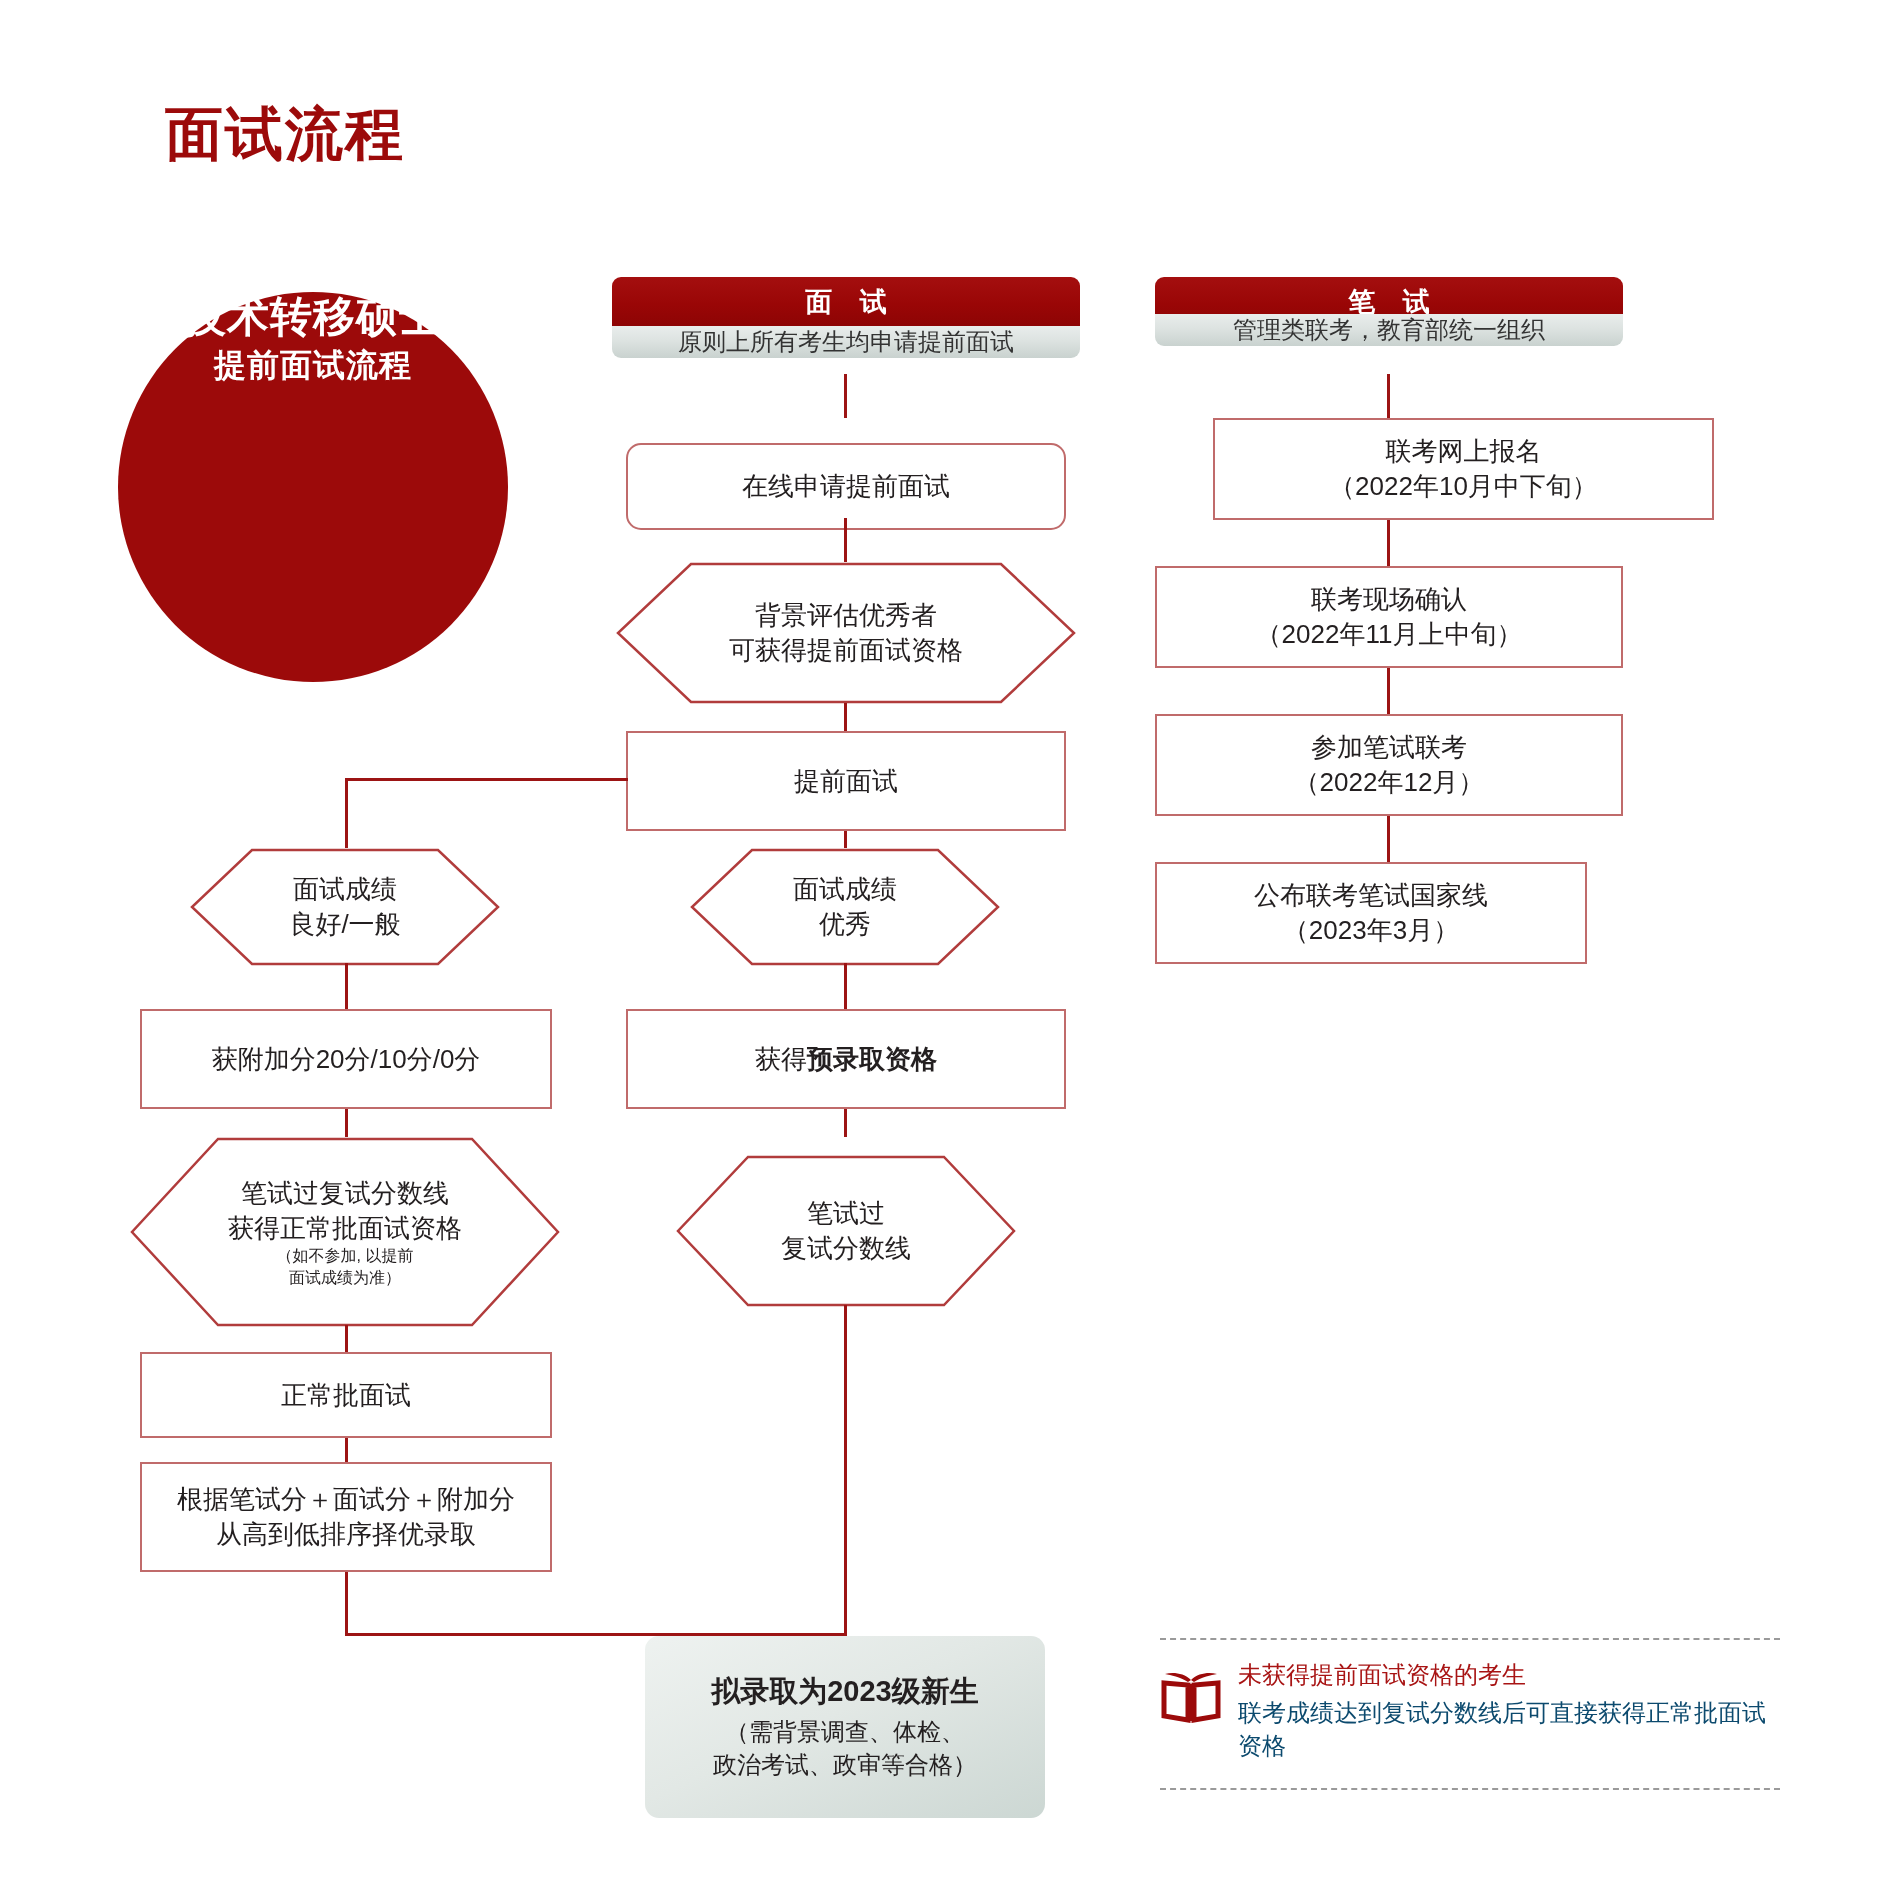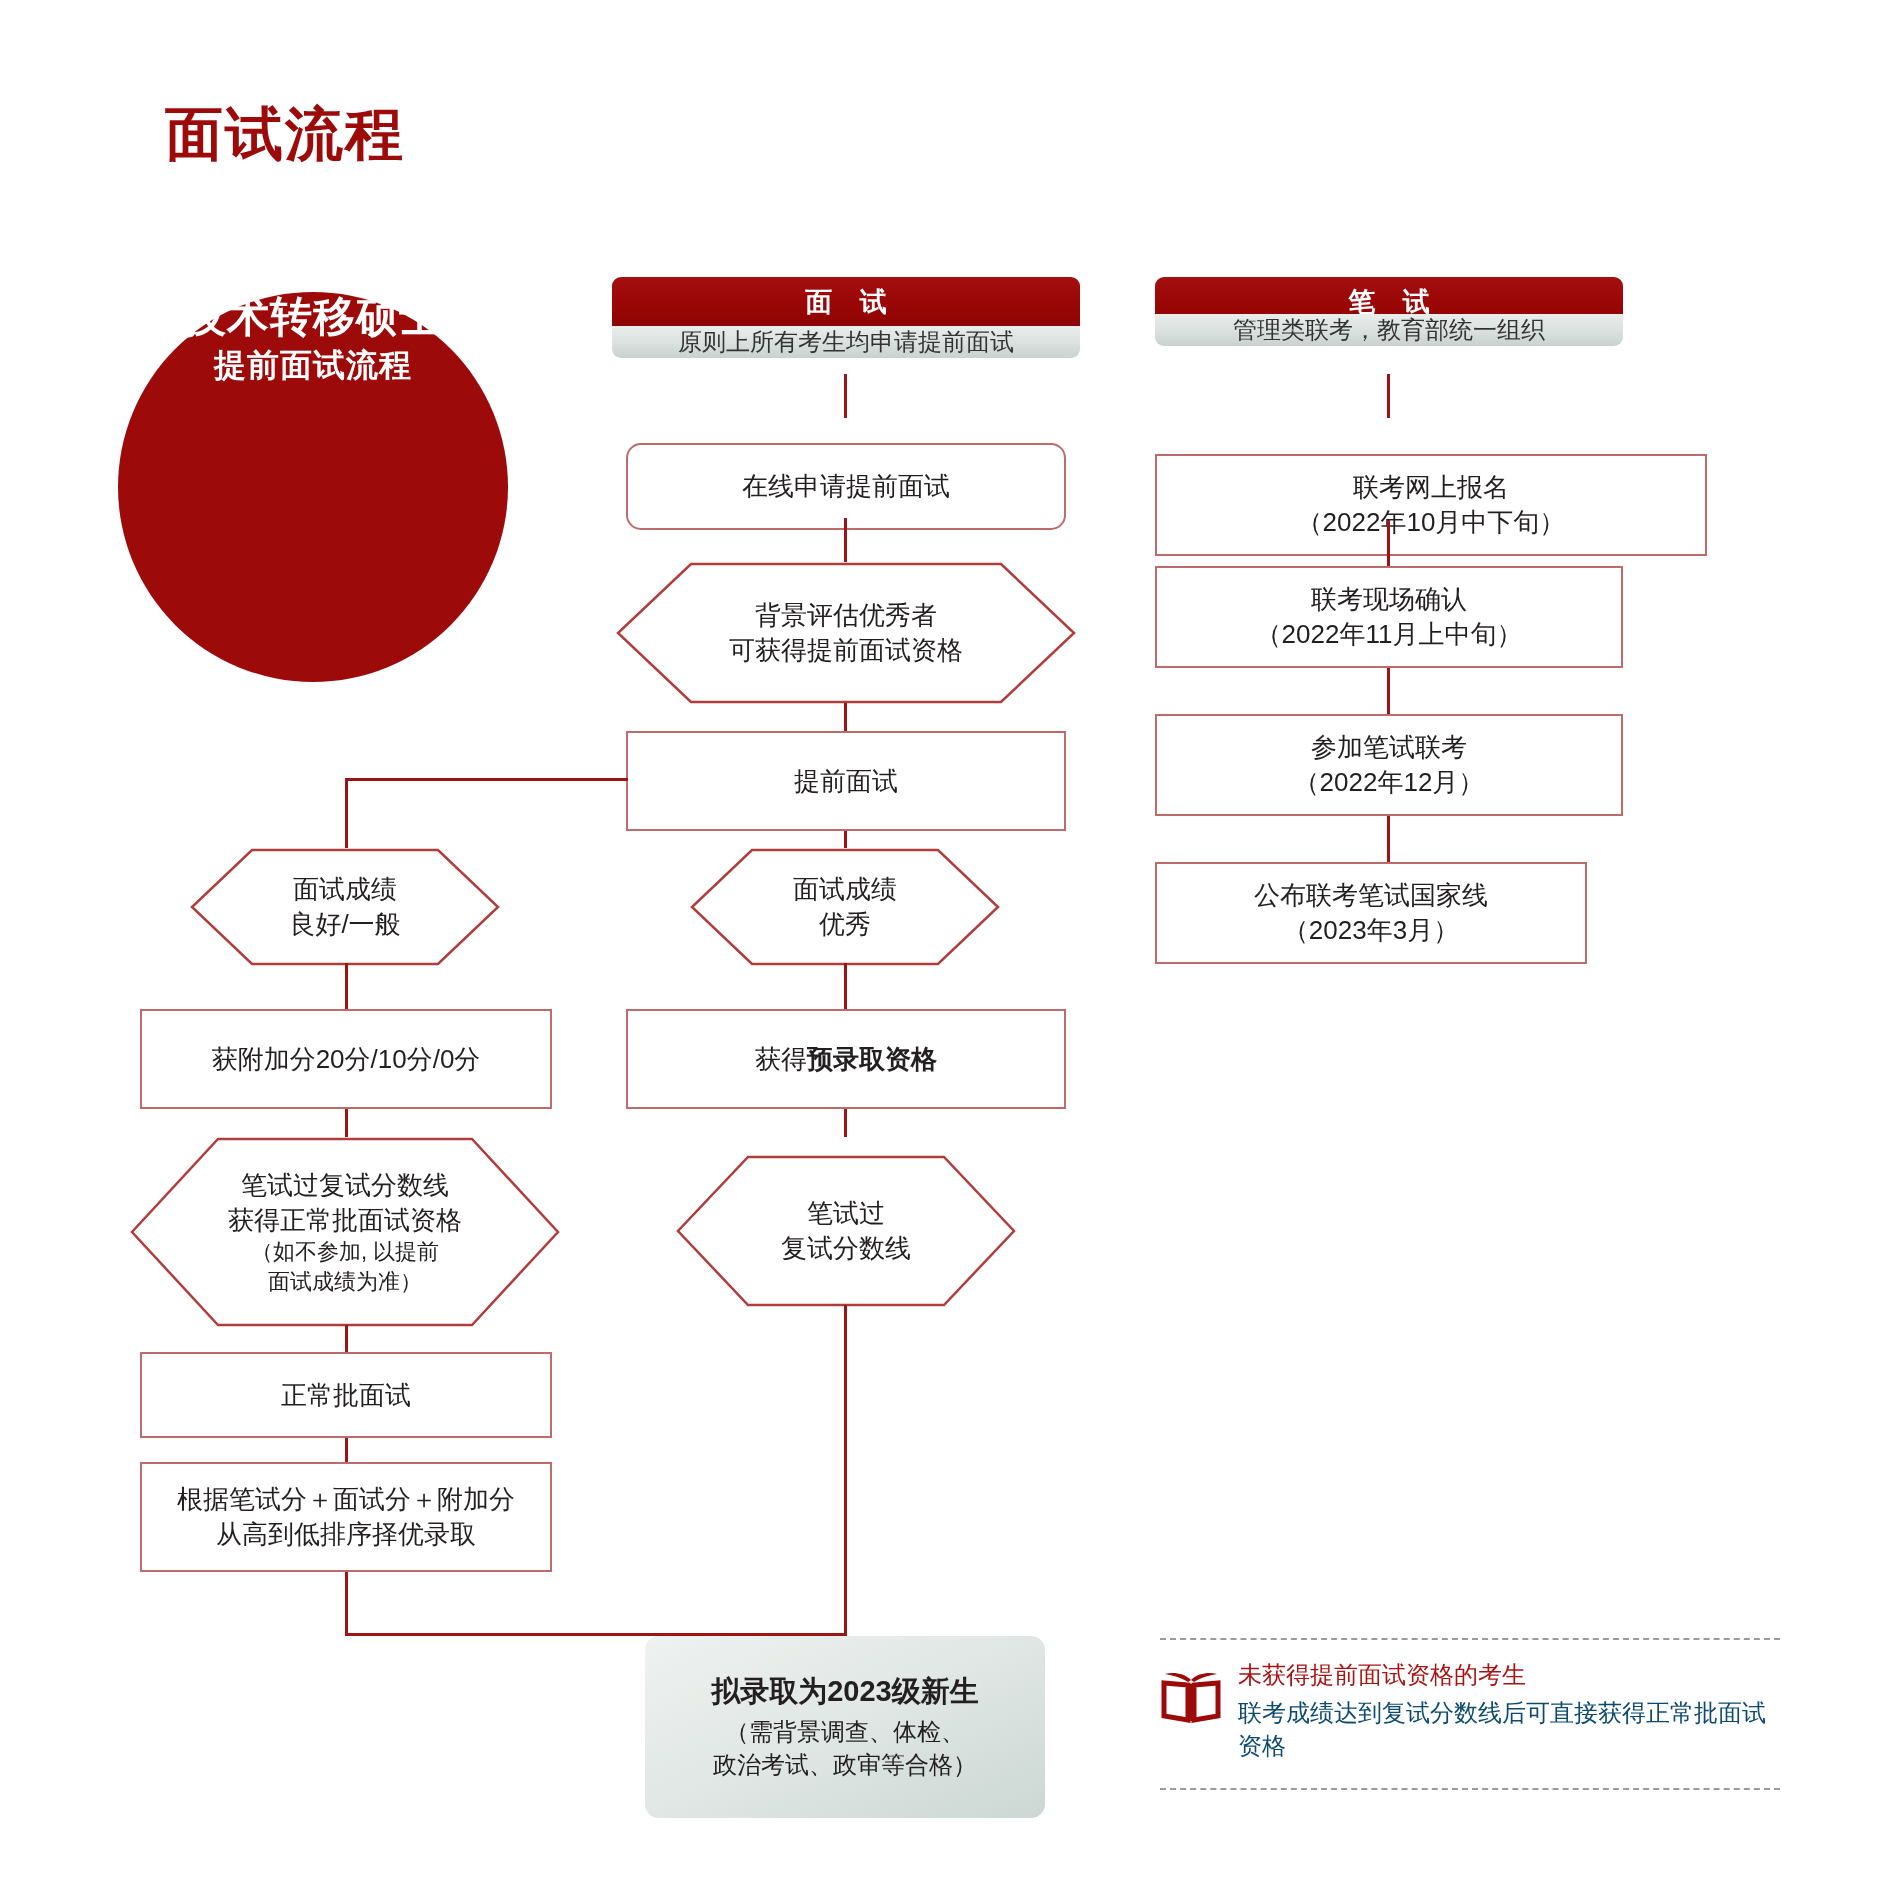--- a/index.html
+++ b/index.html
@@ -51,21 +51,21 @@
     text-align:center;font-size:26px;line-height:1.33;color:#231f20;
   }
   .rect{border:2px solid #c06b6b;background:#fff;}
   .hexwrap{position:absolute;}
   .hexwrap svg{position:absolute;left:0;top:0;}
   .hexlabel{
     position:absolute;left:0;top:0;width:100%;height:100%;
     display:flex;flex-direction:column;align-items:center;justify-content:center;
     text-align:center;font-size:26px;line-height:1.33;color:#231f20;
   }
-  .sub{font-size:22px;}
+  .sub{font-size:16px;}
   .b{font-weight:bold;}
 
   
   .terminal{
     position:absolute;box-sizing:border-box;border-radius:14px;
     background:linear-gradient(155deg,#eef2f0 0%,#e2e8e5 45%,#ccd7d3 100%);
     display:flex;flex-direction:column;align-items:center;justify-content:center;
     text-align:center;color:#231f20;
   }
   .terminal .t1{font-size:29px;font-weight:bold;line-height:1.3;}
@@ -100,21 +100,21 @@
   </div>
 
   <div class="colhead" style="left:612px;top:277px;width:468px;">面 试</div>
   <div class="colsub" style="left:612px;top:326px;width:468px;">原则上所有考生均申请提前面试</div>
 
   <div class="colhead" style="left:1155px;top:277px;width:468px;">笔 试</div>
   <div class="colsub" style="left:1155px;top:314px;width:468px;">管理类联考，教育部统一组织</div>
 
   <div class="ln lnv" style="left:1387px;top:374px;height:44px;"></div>
 
-  <div class="rect node" style="left:1155px;top:418px;width:552px;height:102px;margin-top:36px;">
+  <div class="rect node" style="left:1213px;top:418px;width:501px;height:102px;">
     <div>联考网上报名</div>
     <div>（2022年10月中下旬）</div>
   </div>
   <div class="ln lnv" style="left:1387px;top:520px;height:46px;"></div>
 
   <div class="rect node" style="left:1155px;top:566px;width:468px;height:102px;">
     <div>联考现场确认</div>
     <div>（2022年11月上中旬）</div>
   </div>
   <div class="ln lnv" style="left:1387px;top:668px;height:46px;"></div>

